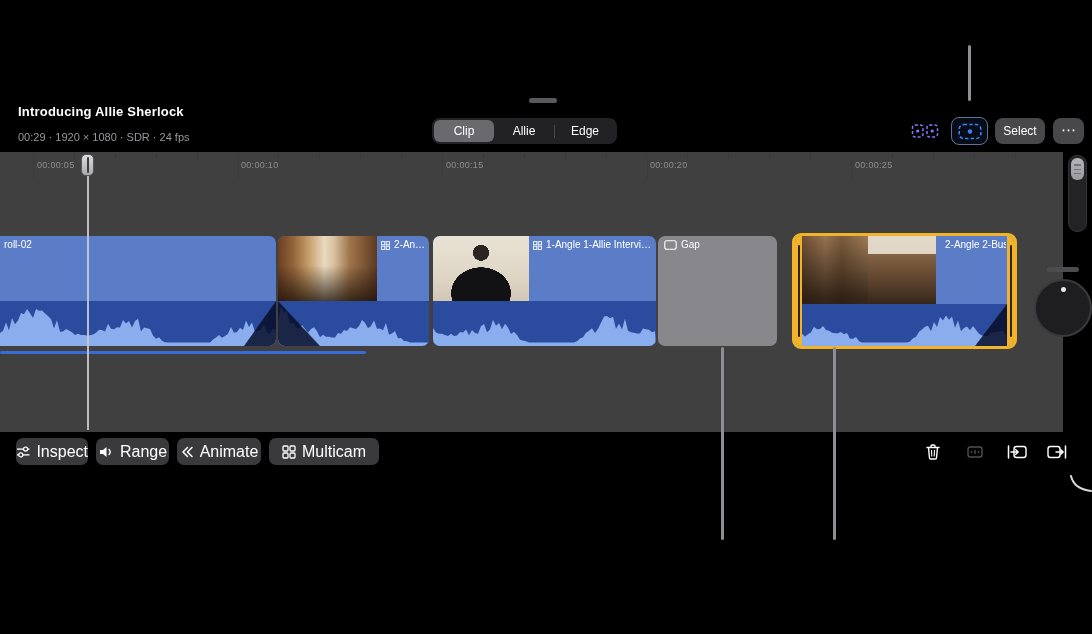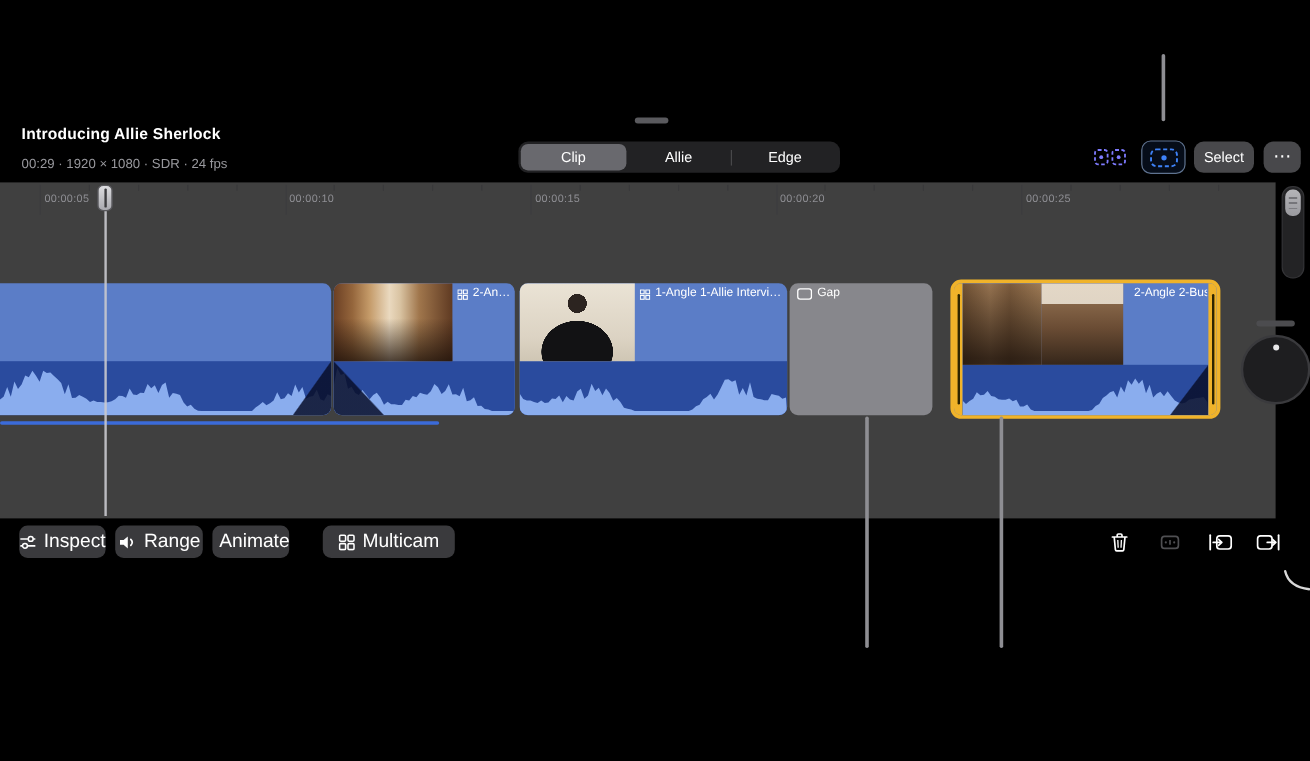--- a/index.html
+++ b/index.html
@@ -12,21 +12,21 @@
   .callout.top{left:968px;top:45px;height:56px}
   .callout.b1{left:721px;top:347px;height:193px}
   .callout.b2{left:833px;top:347px;height:193px}
   .corner-curve{position:absolute;left:1066px;top:474px;z-index:60}
 
   
   .drag-handle{position:absolute;left:529px;top:98px;width:28px;height:5px;border-radius:2.5px;background:#5a5a5e}
   .title{position:absolute;left:18px;top:104px;font-size:13px;font-weight:bold;letter-spacing:.2px}
   .subtitle{position:absolute;left:18px;top:131px;font-size:11px;color:#98989d}
 
-  .segmented{position:absolute;left:432px;top:118px;width:268px;height:26px;background:#222224;
+  .segmented{position:absolute;left:432px;top:118px;width:185px;height:26px;background:#222224;
              border-radius:8px;display:flex;align-items:stretch;padding:2px}
   .segment{flex:1;display:flex;align-items:center;justify-content:center;font-size:12px;color:#fff;border-radius:6px}
   .segment.selected{background:#69696e}
   .seg-div{width:1px;height:13px;background:#48484a;align-self:center}
 
   .hdr-icon{position:absolute;display:flex;align-items:center;justify-content:center}
   .snap-btn{left:910px;top:120px;width:30px;height:22px}
   .jog-toggle{left:951px;top:117px;width:37px;height:28px;border:1.5px solid #5f7390;border-radius:8px;
               background:rgba(62,130,247,.10);display:flex;align-items:center;justify-content:center;position:absolute}
   .select-btn{position:absolute;left:995px;top:118px;width:50px;height:26px;background:#48484b;border-radius:8px;
@@ -97,21 +97,21 @@
   .jog-bar{position:absolute;left:1047px;top:267px;width:32px;height:5px;border-radius:2.5px;background:#4c4c4f;z-index:41}
   .jog-wheel{position:absolute;left:1034px;top:279px;width:58px;height:58px;border-radius:50%;
              background:#1e1e20;border:2px solid #3a3a3d;z-index:41}
   .jog-dot{position:absolute;left:50%;top:6px;width:5px;height:5px;margin-left:-2.5px;border-radius:50%;background:#e8e8ea}
 
   
   .tb-btn{position:absolute;top:438px;height:27px;background:#3a3a3d;border-radius:7px;display:flex;
           align-items:center;justify-content:center;gap:6px;font-size:16px;color:#fff}
   .tb-inspect{left:16px;width:72px}
   .tb-volume{left:96px;width:73px}
-  .tb-animate{left:177px;width:64px}
+  .tb-animate{left:177px;width:84px}
   .tb-multicam{left:269px;width:110px}
   .tb-action{position:absolute;top:440px;width:24px;height:24px;display:flex;align-items:center;justify-content:center}
   .a-trash{left:921px}.a-blade{left:963px}.a-insert{left:1005px}.a-extract{left:1045px}
 </style>
 </head>
 <body>
 
 <div class="stage">
 
   <div class="callout top"></div>
@@ -179,20 +179,23 @@
         <div class="tick minor" style="left: 769.2px;"></div>
         <div class="tick minor" style="left: 810.1px;"></div>
         <div class="tick major" style="left: 851px;"></div>
         <div class="tick minor" style="left: 891.9px;"></div>
         <div class="tick minor" style="left: 932.8px;"></div>
         <div class="tick minor" style="left: 973.7px;"></div>
         <div class="tick minor" style="left: 1014.6px;"></div>
       </div>
 
     <div class="clip c1">
+      <div class="clip-label-row" style="left:4px;right:4px">
+        <span>roll-02</span>
+      </div>
       <div class="waveform-area">
         <div class="waveform"><svg width="276" height="45">
               <path d="M0 45 L0 32.0 L3 29.7 L6 21.5 L9 29.6 L12 16.9 L15 23.2 L18 19.5 L21 11.9 L24 13.3 L27 7.9 L30 12.2 L33 17.1 L36 8.0 L39 9.8 L42 9.5 L45 12.4 L48 15.0 L51 18.1 L54 27.6 L57 19.2 L60 30.7 L63 30.5 L66 28.1 L69 29.6 L72 31.3 L75 34.0 L78 32.8 L81 33.9 L84 34.0 L87 34.4 L90 34.2 L93 33.4 L96 31.7 L99 28.7 L102 29.1 L105 30.5 L108 22.7 L111 27.7 L114 28.2 L117 26.3 L120 26.6 L123 19.0 L126 22.6 L129 20.0 L132 26.6 L135 19.9 L138 17.8 L141 30.5 L144 26.4 L147 27.2 L150 28.1 L153 34.4 L156 37.8 L159 36.2 L162 39.7 L165 41.2 L168 41.4 L171 41.4 L174 41.4 L177 41.4 L180 41.4 L183 41.4 L186 41.4 L189 41.4 L192 41.4 L195 41.4 L198 41.4 L201 41.4 L204 41.4 L207 41.4 L210 41.4 L213 38.5 L216 36.4 L219 34.0 L222 36.7 L225 35.0 L228 32.8 L231 25.9 L234 31.8 L237 30.9 L240 26.8 L243 29.0 L246 19.4 L249 26.0 L252 21.5 L255 31.3 L258 29.7 L261 29.1 L264 23.8 L267 31.8 L270 32.9 L273 27.6 L276 29.1 L276 45 Z" fill="#8FB2F2" opacity="0.95"></path>
             </svg></div>
         <div class="fade-right"></div>
       </div>
     </div>
 
     <div class="clip c2">
       <div class="thumb t-street"></div>

